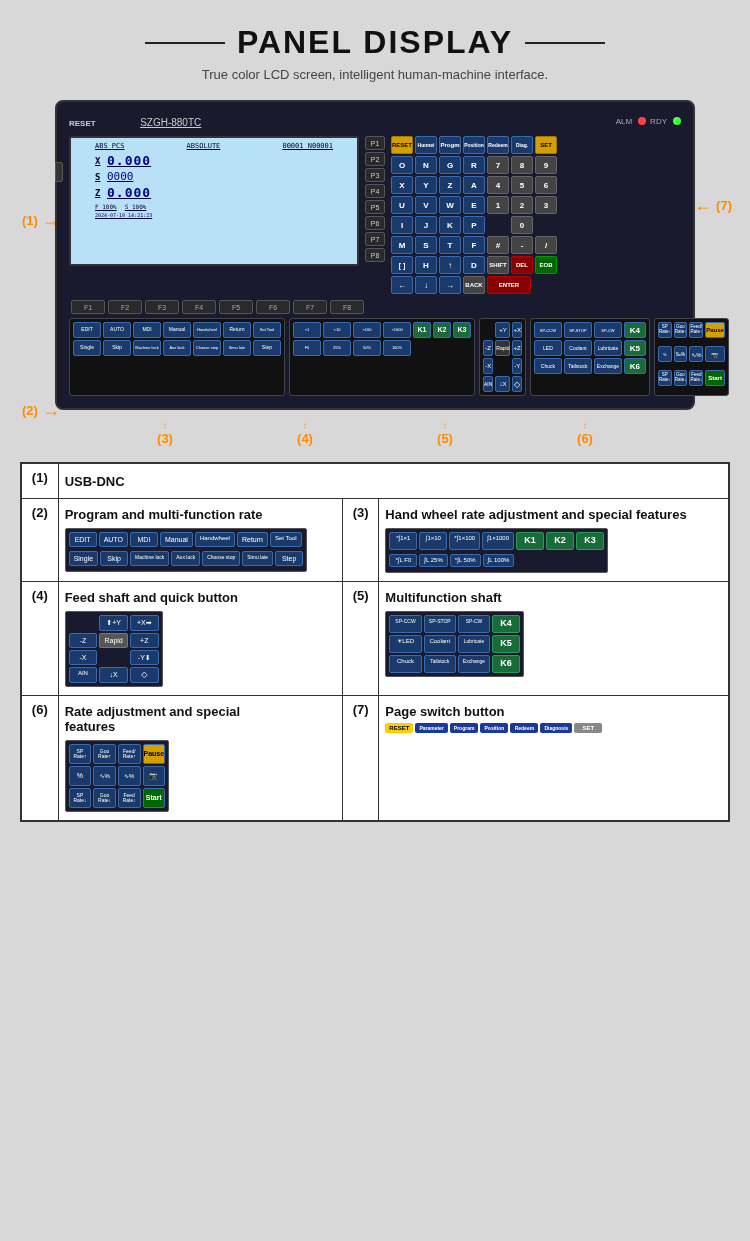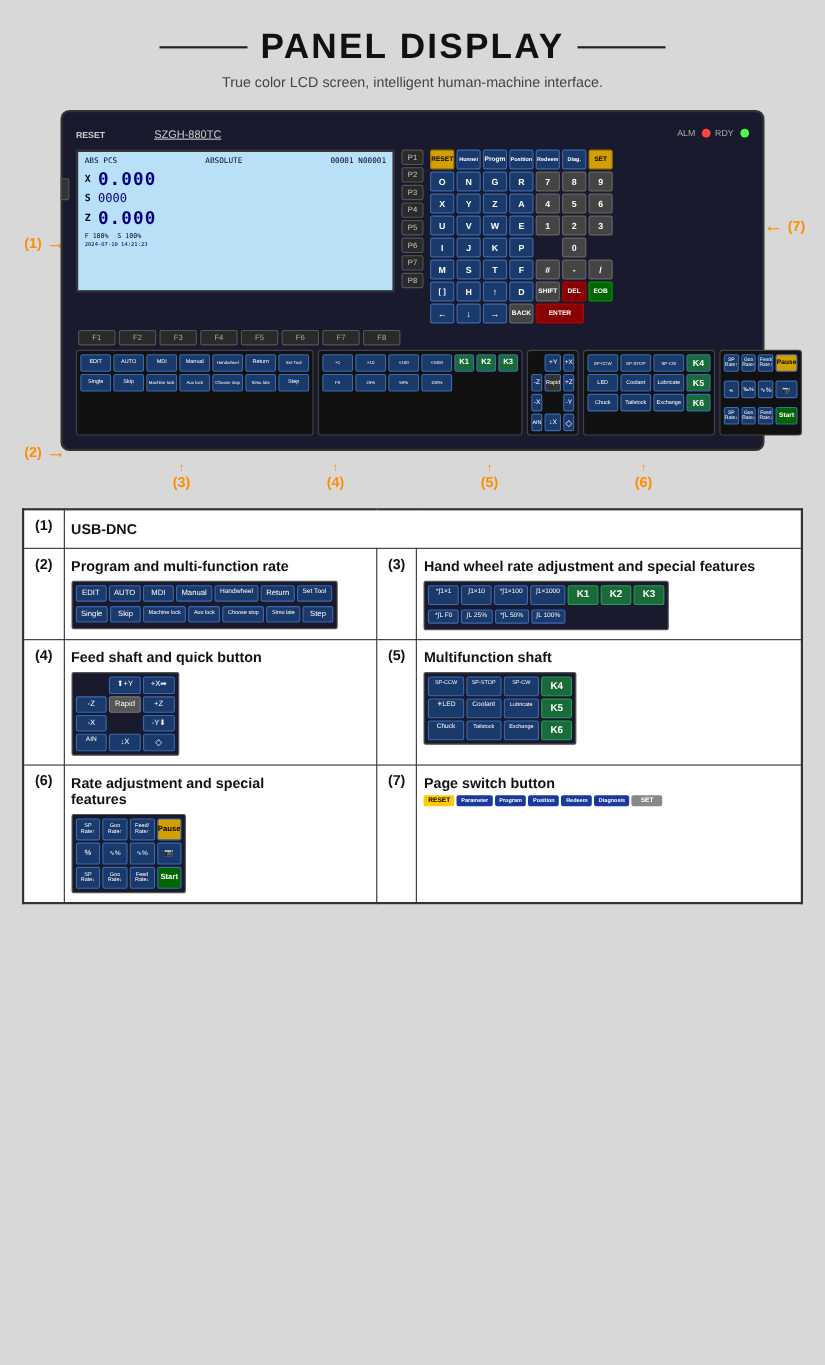--- a/index.html
+++ b/index.html
@@ -98,43 +98,44 @@
       position: relative;
       overflow: hidden;
       flex-shrink: 0;
     }
     .screen-inner {
       background: #b8e0f7;
       width: 100%;
       height: 100%;
       display: flex;
       flex-direction: column;
-      padding: 4px 6px;
+      padding: 4px 24px;
       font-size: 8px;
       color: #003;
       font-family: monospace;
+      text-decoration: underline;
     }
     .screen-top-row {
       display: flex;
       justify-content: space-between;
       font-size: 7px;
       margin-bottom: 2px;
     }
     .screen-axis-row {
       display: flex;
       align-items: center;
       margin: 1px 0;
     }
     .screen-axis-label {
       width: 12px;
       font-weight: bold;
       font-size: 9px;
     }
     .screen-value {
-      font-size: 16px;
+      font-size: 13px;
       font-weight: bold;
       color: #000080;
       letter-spacing: 1px;
     }
 
     
     .p-buttons {
       display: flex;
       flex-direction: column;
       gap: 2px;

